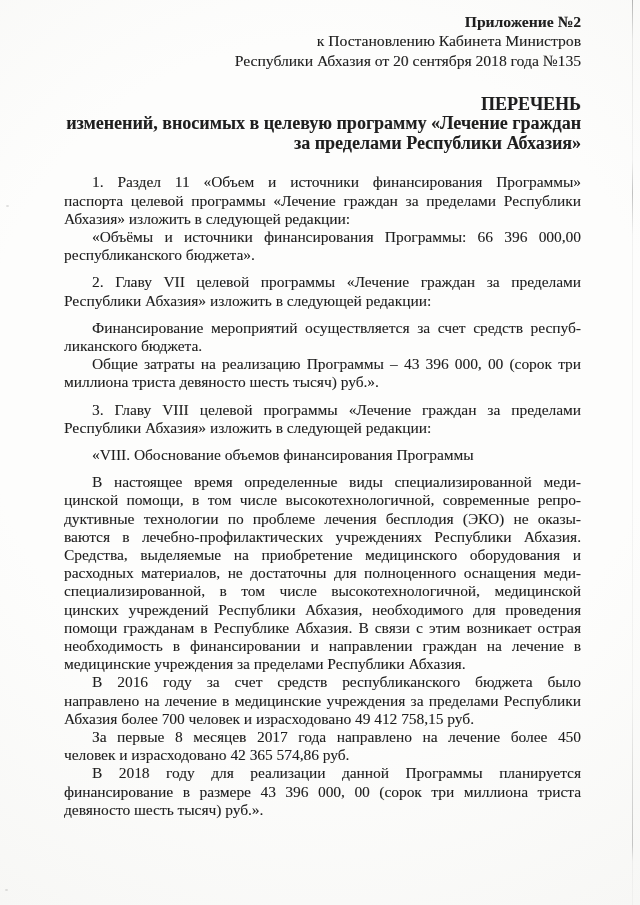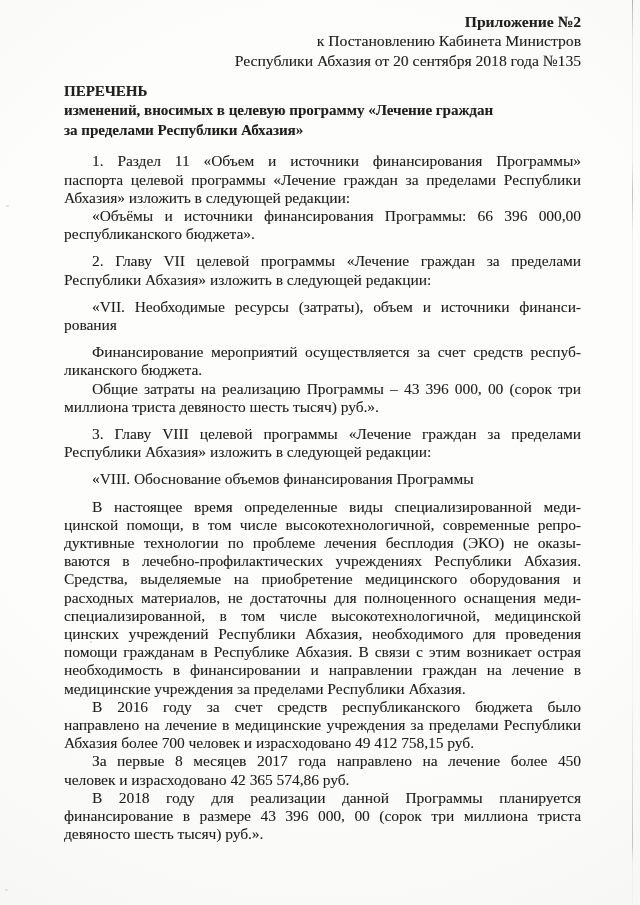--- a/index.html
+++ b/index.html
@@ -14,24 +14,24 @@
     position: absolute; inset: 0;
     background: radial-gradient(circle at 50% 42%, #fdfdfc 55%, #f7f7f5 100%);
   }
   .text-block {
     position: absolute; left: 64px; top: 12px; width: 517px;
     text-shadow: 0.3px 0.3px 0.5px rgba(70,70,70,0.38);
   }
   .doc-header { text-align: right; font-size: 15.6px; line-height: 19.3px; }
   .doc-header .bold { font-weight: bold; }
   .doc-title {
-    text-align: left; font-weight: bold;
-    font-size: 15px; line-height: 19.5px; margin-top: 12px;
+    text-align: right; font-weight: bold;
+    font-size: 18px; line-height: 19.5px; margin-top: 25px;
   }
-  .doc-body { margin-top: 12px; font-size: 15.4px; line-height: 18.2px; }
+  .doc-body { margin-top: 20px; font-size: 15.4px; line-height: 18.2px; }
   .para.gap { margin-top: 9px; }
   .line { text-align: justify; min-height: 18.2px; }
   .line.full { text-align-last: justify; }
   .line.first { padding-left: 28px; }
   
   .edge-line {
     position: absolute; top: 0; bottom: 0; right: 7px; width: 1px;
     background: linear-gradient(to bottom,
       rgba(110,110,110,0.50) 0px,
       rgba(165,165,165,0.22) 40px,
@@ -78,24 +78,20 @@
       </div>
       <div class="para">
         <div class="line first full">«Объёмы и источники финансирования Программы: 66 396 000,00</div>
         <div class="line">республиканского бюджета».</div>
       </div>
       <div class="para gap">
         <div class="line first full">2. Главу VII целевой программы «Лечение граждан за пределами</div>
         <div class="line">Республики Абхазия» изложить в следующей редакции:</div>
       </div>
       <div class="para gap">
-        <div class="line first full">«VII. Необходимые ресурсы (затраты), объем и источники финанси-</div>
-        <div class="line">рования</div>
-      </div>
-      <div class="para gap">
         <div class="line first full">Финансирование мероприятий осуществляется за счет средств респуб-</div>
         <div class="line">ликанского бюджета.</div>
       </div>
       <div class="para">
         <div class="line first full">Общие затраты на реализацию Программы – 43 396 000, 00 (сорок три</div>
         <div class="line">миллиона триста девяносто шесть тысяч) руб.».</div>
       </div>
       <div class="para gap">
         <div class="line first full">3. Главу VIII целевой программы «Лечение граждан за пределами</div>
         <div class="line">Республики Абхазия» изложить в следующей редакции:</div>

